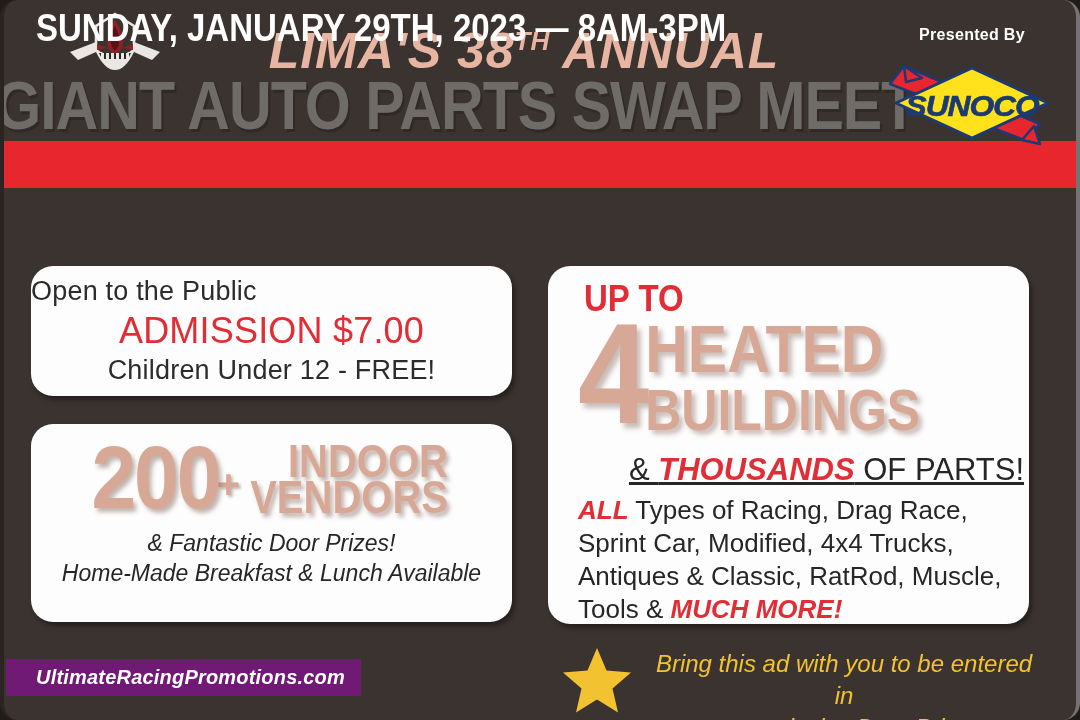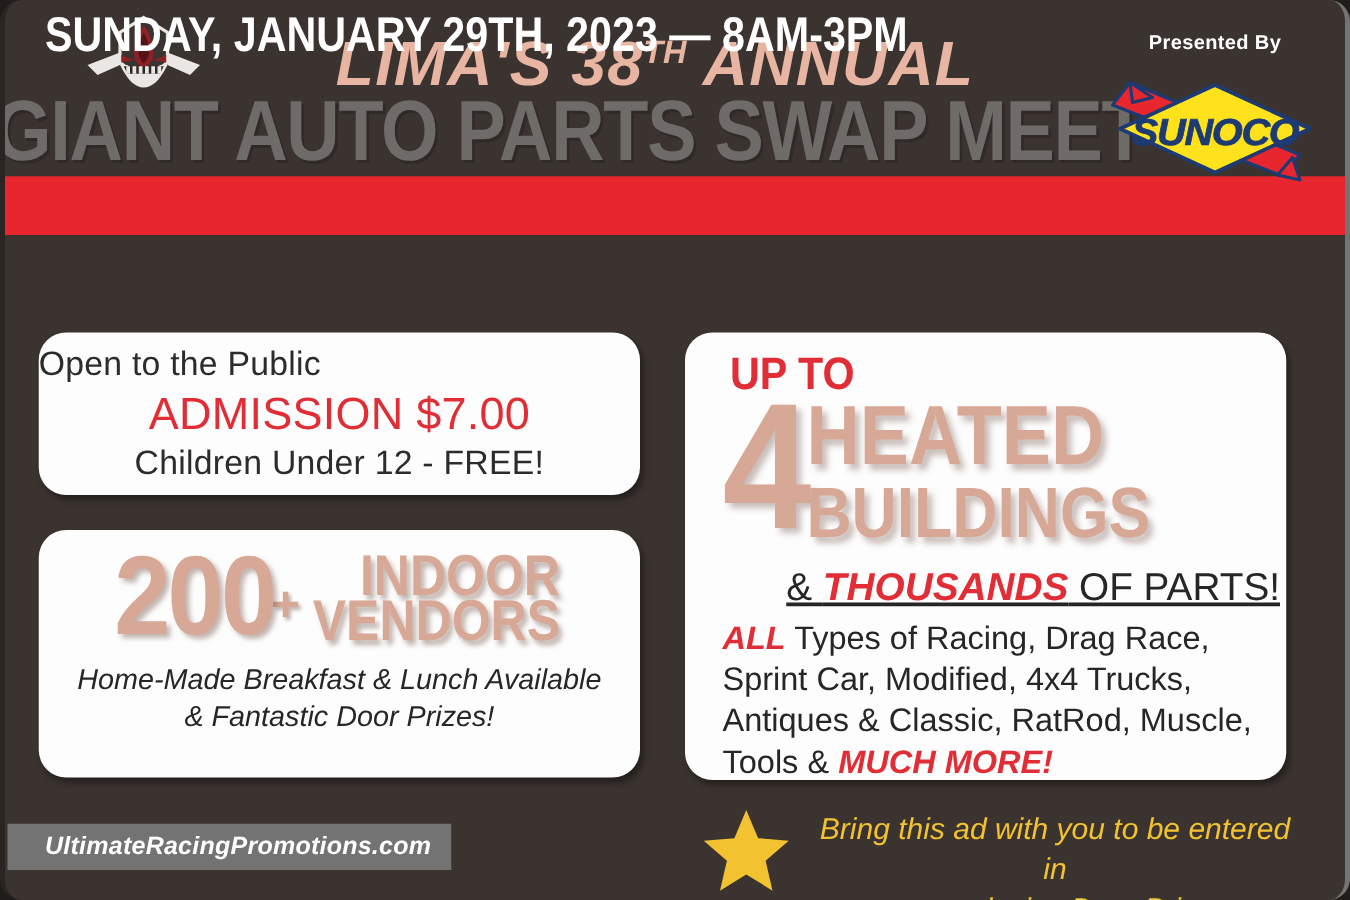--- a/index.html
+++ b/index.html
@@ -284,21 +284,21 @@
   .parts-list em {
     color: #e12d35;
     font-weight: bold;
     font-style: italic;
   }
 
   
   .url-badge {
     position: absolute;
     left: 2px; top: 659px;
-    background: #737373;
+    background: #701a75;
     padding: 7px 16px 7px 30px;
     font-size: 20px;
     font-style: italic;
     font-weight: bold;
     color: #ffffff;
     letter-spacing: 0.2px;
   }
   .star-icon {
     position: absolute;
     left: 556px; top: 645px;
@@ -381,22 +381,22 @@
   <div class="card" id="card-vendors">
     <div class="vend-top">
       <span class="vend-number">200</span>
       <span class="vend-plus">+</span>
       <span class="vend-words">
         <div>INDOOR</div>
         <div>VENDORS</div>
       </span>
     </div>
     <div class="vend-sub">
+      <div>&amp; Fantastic Door Prizes!</div>
       <div>Home-Made Breakfast &amp; Lunch Available</div>
-      <div>&amp; Fantastic Door Prizes!</div>
     </div>
   </div>
 
   <div class="card" id="card-buildings">
     <div class="upto">UP TO</div>
 
     <div class="big-four-row">
       <span class="big-four">4</span>
       <span class="heated-stack">
         <div class="w1">HEATED</div>

